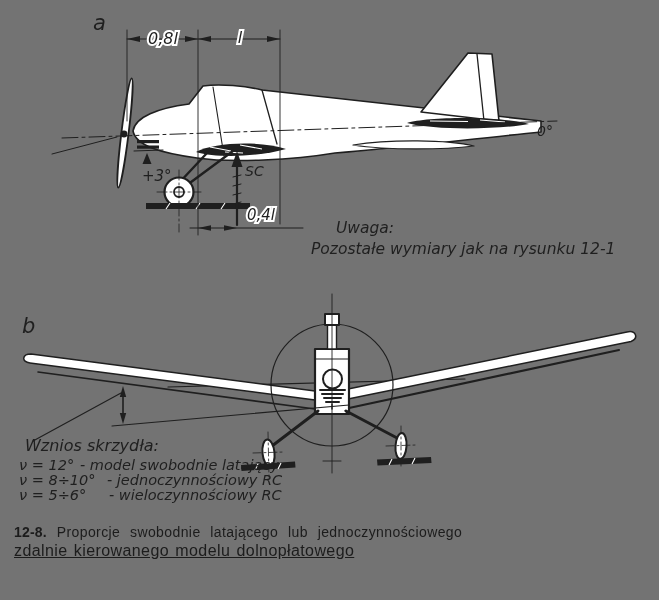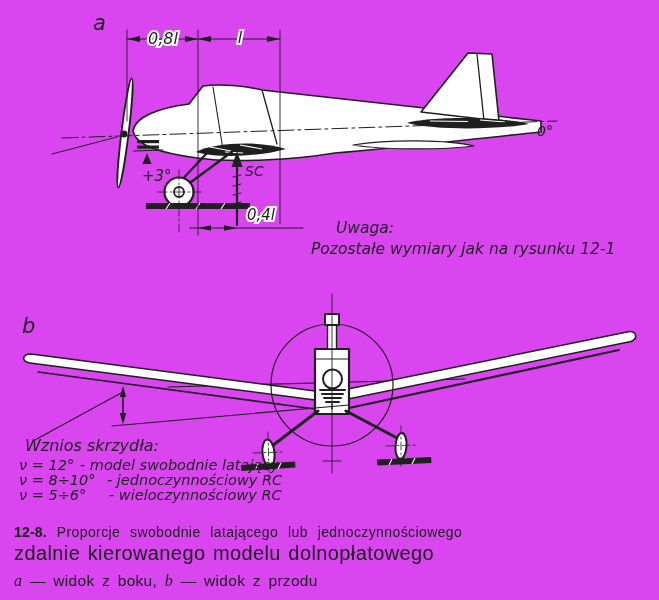--- a/index.html
+++ b/index.html
@@ -1,29 +1,29 @@
 <!DOCTYPE html>
 <html><head>
 <meta charset="utf-8">
 <style>
   html,body{margin:0;padding:0;background:#ffffff;}
-  .page{position:relative;width:659px;height:600px;background:#d946ef;overflow:hidden;
+  .page{position:relative;width:659px;height:600px;background:#737373;overflow:hidden;
         font-family:"DejaVu Sans",sans-serif;}
   svg.drawing{display:block;}
   .ink{stroke:#1f1f1f;fill:none;stroke-linecap:round;stroke-linejoin:round;}
   .fillw{fill:#ffffff;stroke:#1f1f1f;stroke-linejoin:round;}
   .dark{fill:#1f1f1f;stroke:none;}
   .wslash{stroke:#ffffff;stroke-width:1.1;fill:none;}
   text.hand{font-family:"DejaVu Sans",sans-serif;font-style:italic;fill:#1f1f1f;}
   text.halo{paint-order:stroke;stroke:#ffffff;stroke-width:4px;}
   .caption{position:absolute;left:14px;top:524px;width:638px;color:#1c1c1c;
            font-family:"Liberation Sans",sans-serif;}
   .cap1{margin:0;font-size:14px;letter-spacing:.4px;word-spacing:5.5px;white-space:nowrap;}
   .cap1 .num{font-weight:bold;letter-spacing:.2px;}
-  .cap2{margin:2px 0 0;font-size:20px;letter-spacing:.4px;word-spacing:1.5px;}
+  .cap2{margin:2px 0 0;font-size:16px;letter-spacing:.4px;word-spacing:1.5px;text-decoration:underline;}
   .cap3{margin:7px 0 0;font-size:15.5px;letter-spacing:.3px;word-spacing:3px;}
   .cap3 i{font-family:"Liberation Serif",serif;font-size:16px;}
 </style>
 </head>
 <body>
 
 <div class="page">
 <svg class="drawing" width="659" height="520" viewBox="0 0 659 520">
 
   <g>
@@ -144,15 +144,14 @@
     <text class="hand" x="19" y="485" font-size="14.5">ν = 8÷10°</text>
     <text class="hand" x="107" y="485" font-size="14.5">- jednoczynnościowy RC</text>
     <text class="hand" x="19" y="500" font-size="14.5">ν = 5÷6°</text>
     <text class="hand" x="109" y="500" font-size="14.5">- wieloczynnościowy RC</text>
   </g>
 </svg>
 
 <div class="caption">
   <p class="cap1"><span class="num">12-8.</span> <span>Proporcje swobodnie latającego lub jednoczynnościowego</span></p>
   <p class="cap2">zdalnie kierowanego modelu dolnopłatowego</p>
-  <p class="cap3"><i>a</i> <span>— widok z boku,</span> <i>b</i> <span>— widok z przodu</span></p>
 </div>
 </div>
 
 </body></html>

